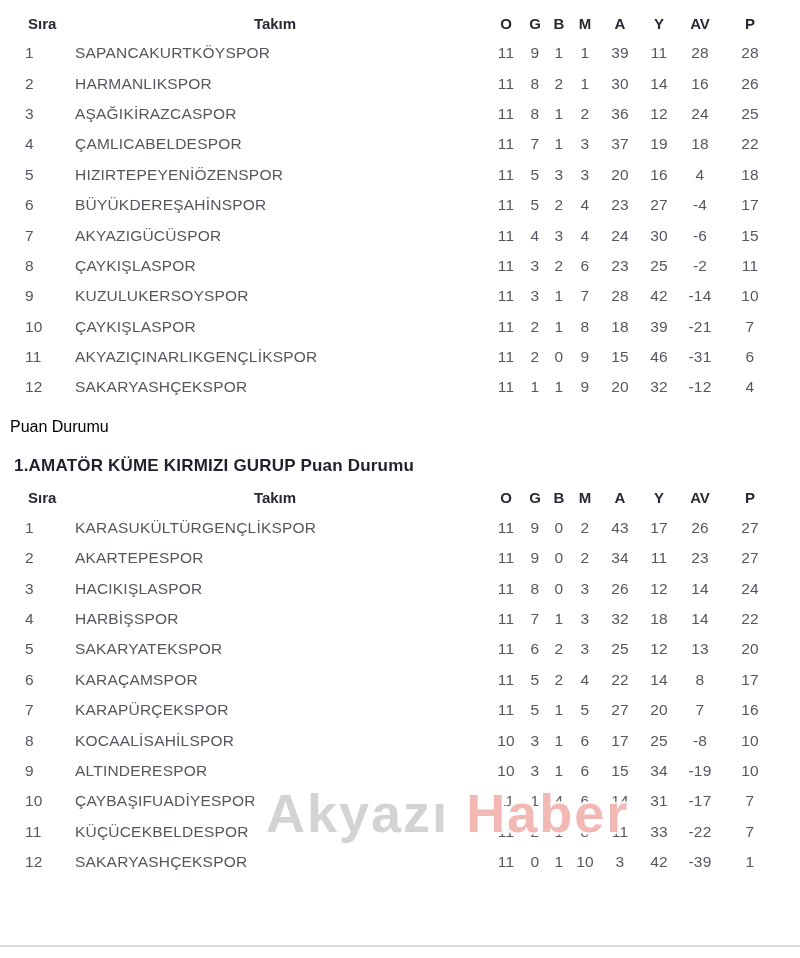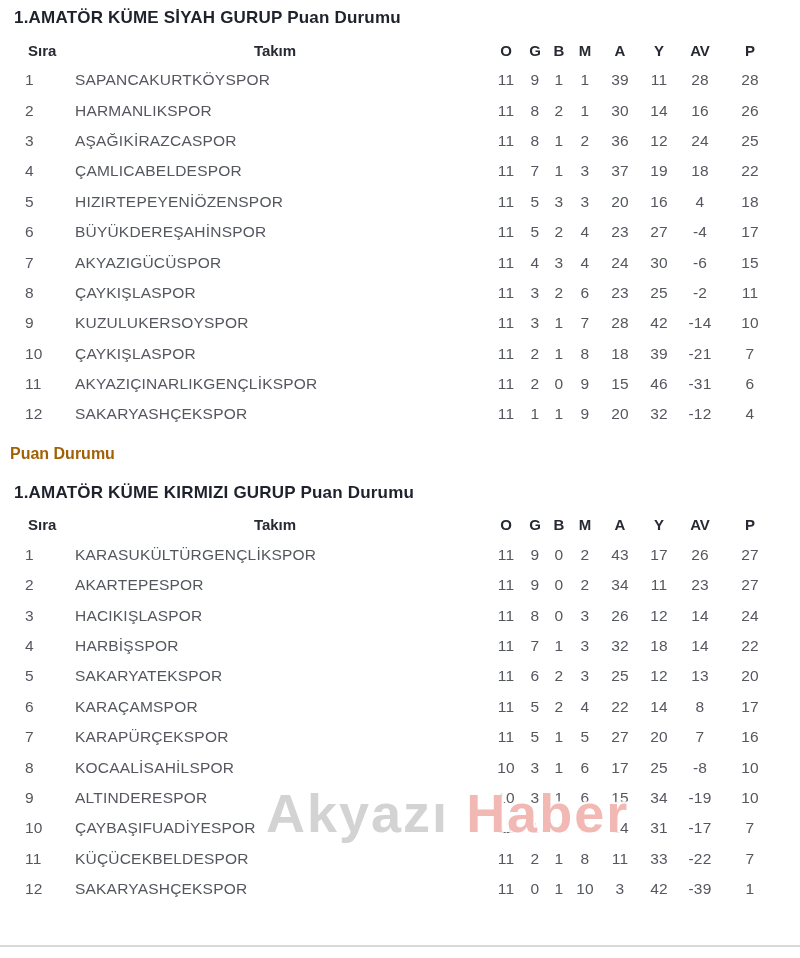--- a/index.html
+++ b/index.html
@@ -45,22 +45,22 @@
     letter-spacing: 0.2px;
   }
   table.standings th.c0 { text-align: left; padding-left: 20px; }
   table.standings td.c0 { text-align: left; padding-left: 17px; }
   table.standings td.c1 { text-align: left; padding-left: 15px; }
   table.standings th.c1 { text-align: center; }
   .section-label {
     margin: 14px 0 0 10px;
     font-size: 16px;
     line-height: 19px;
-    font-weight: bold;
-    color: #a16207;
+    font-weight: normal;
+    color: #000000;
   }
   .watermark {
     position: absolute;
     left: 266px;
     top: 785px;
     font-size: 54px;
     line-height: 56px;
     font-weight: bold;
     letter-spacing: 2px;
     white-space: nowrap;
@@ -82,21 +82,20 @@
     width: 800px;
     height: 2px;
     background: #d9d9d9;
   }
 </style>
 </head>
 <body>
 
 <div class="page">
 
-  <h2 class="table-title">1.AMATÖR KÜME SİYAH GURUP Puan Durumu</h2>
 
   <table class="standings">
     <colgroup>
       <col style="width:52px">
         <col style="width:430px">
         <col style="width:32px">
       <col style="width:26px">
         <col style="width:22px">
         <col style="width:30px">
       <col style="width:40px">

